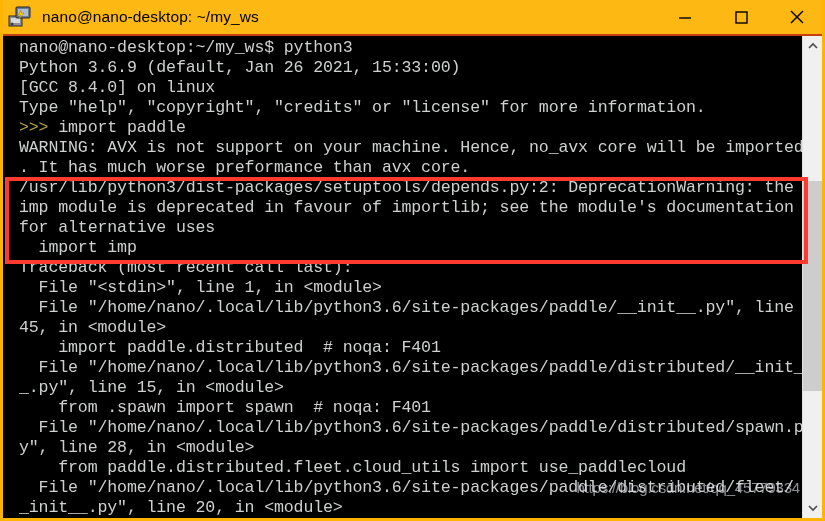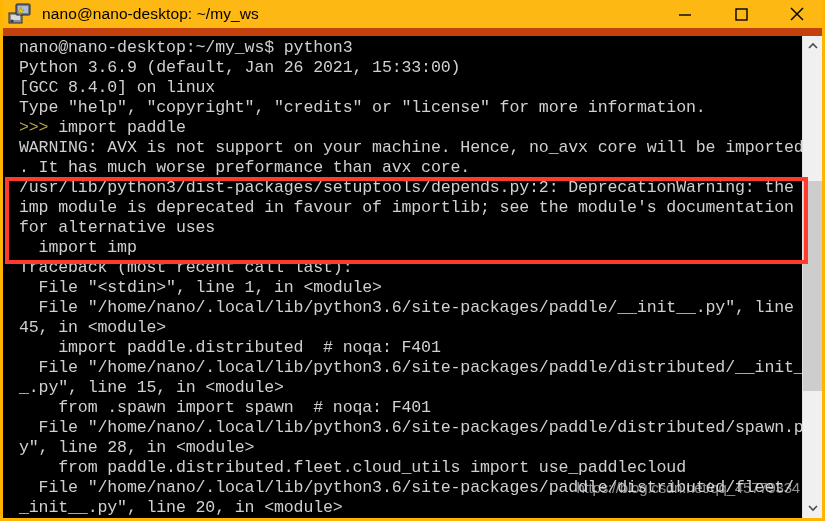--- a/index.html
+++ b/index.html
@@ -24,21 +24,21 @@
 
   
   #titlebar {
     position: absolute;
     top: 0; left: -3px;
     width: 825px;
     height: 36px;
     background: #FDB813;
     display: flex;
     align-items: center;
-    border-bottom: 8px solid #c2410c;
+    border-bottom: 2px solid #c2410c;
   }
   #title-icon {
     width: 26px; height: 24px;
     margin-left: 8px; margin-right: 8px;
     flex: 0 0 auto;
     position: relative;
   }
   #title-text {
     font-family: "Liberation Sans", "DejaVu Sans", sans-serif;
     font-size: 15.5px;

